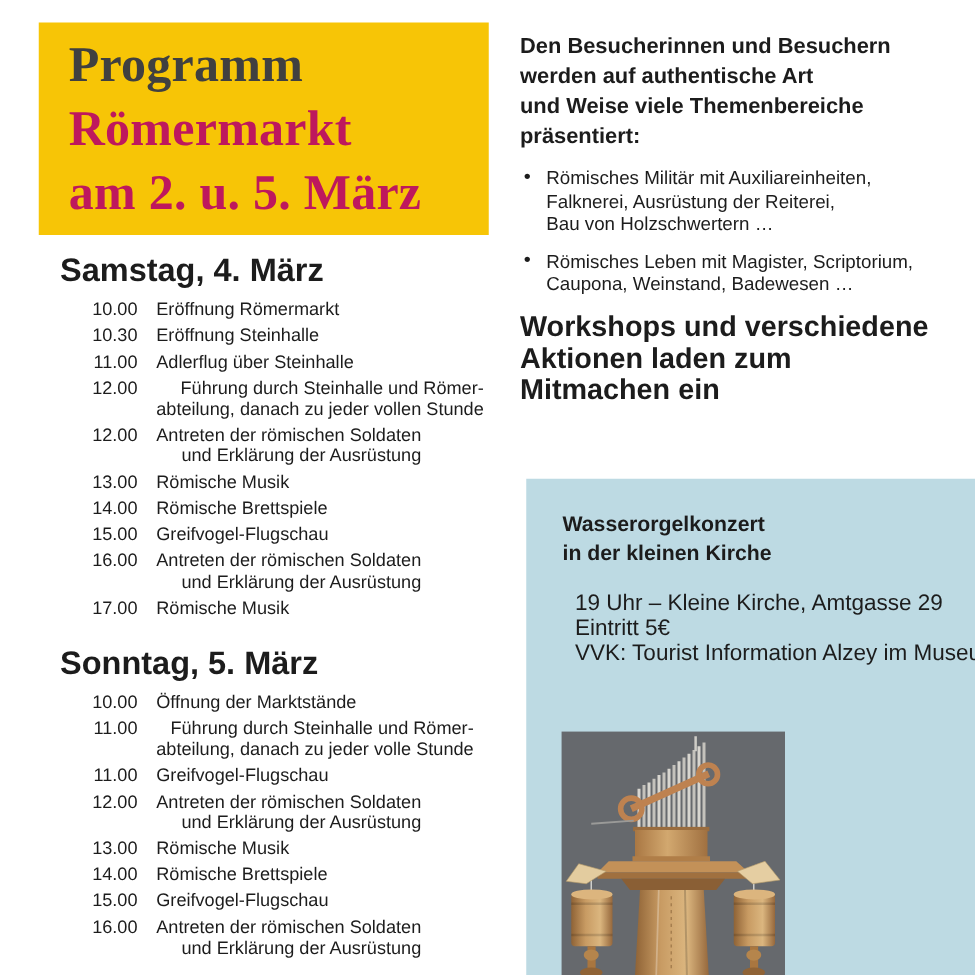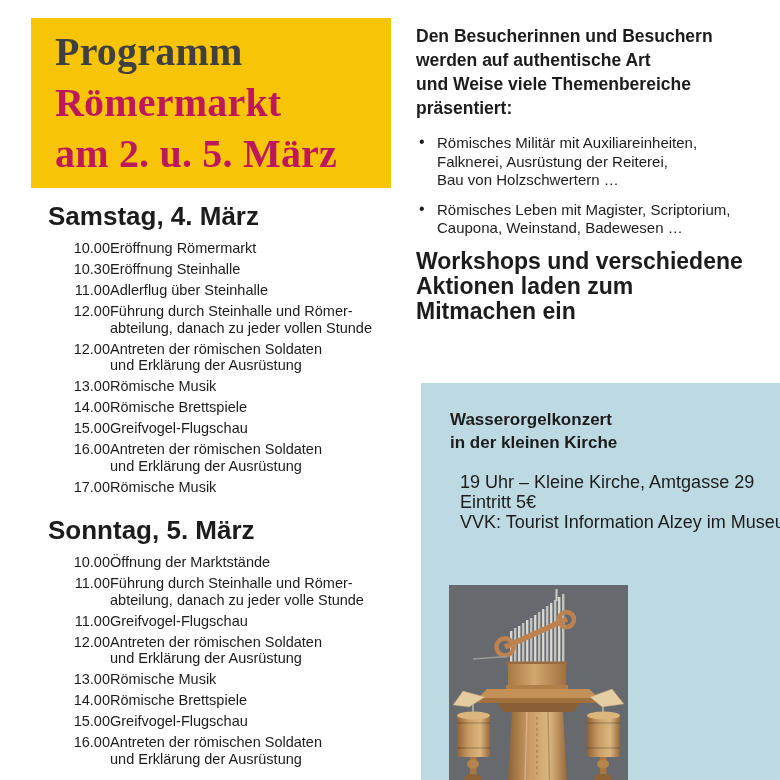--- a/index.html
+++ b/index.html
@@ -21,21 +21,21 @@
     font-size:40px;line-height:51px;letter-spacing:0.2px;
   }
   .title-line-1{color:#404040;display:block;}
   .title-line-2,.title-line-3{color:#be185d;display:block;}
   
   .schedule{position:absolute;left:48px;top:205px;width:345px;}
   .schedule h2{font-size:26px;line-height:22px;margin:0 0 13px 0;font-weight:bold;}
   .sched-section + .sched-section{margin-top:24px;}
   .sched-row{display:flex;margin-bottom:4.5px;font-size:14.5px;line-height:16.5px;}
   .sched-time{flex:0 0 38px;width:38px;text-align:right;margin-left:24px;}
-  .sched-event{white-space:pre-line;}
+  .sched-event{margin-left:15px;white-space:pre-line;text-align:right;}
   
   .right-col{position:absolute;left:416px;top:24px;width:338px;}
   .intro{font-weight:bold;font-size:17.5px;line-height:24px;margin:0 0 14px 0;white-space:pre-line;}
   ul.bullets{list-style:none;margin:0;padding:0;font-size:15px;line-height:18.5px;}
   ul.bullets li{position:relative;padding-left:21px;margin-bottom:11px;white-space:pre-line;}
   ul.bullets li::before{content:"\2022";position:absolute;left:3px;top:-1px;font-size:16px;}
   .workshops{font-weight:bold;font-size:23px;line-height:25px;margin:11px 0 0 0;white-space:pre-line;}
   
   .concert-box{
     position:absolute;left:421px;top:383px;width:418px;height:397px;

